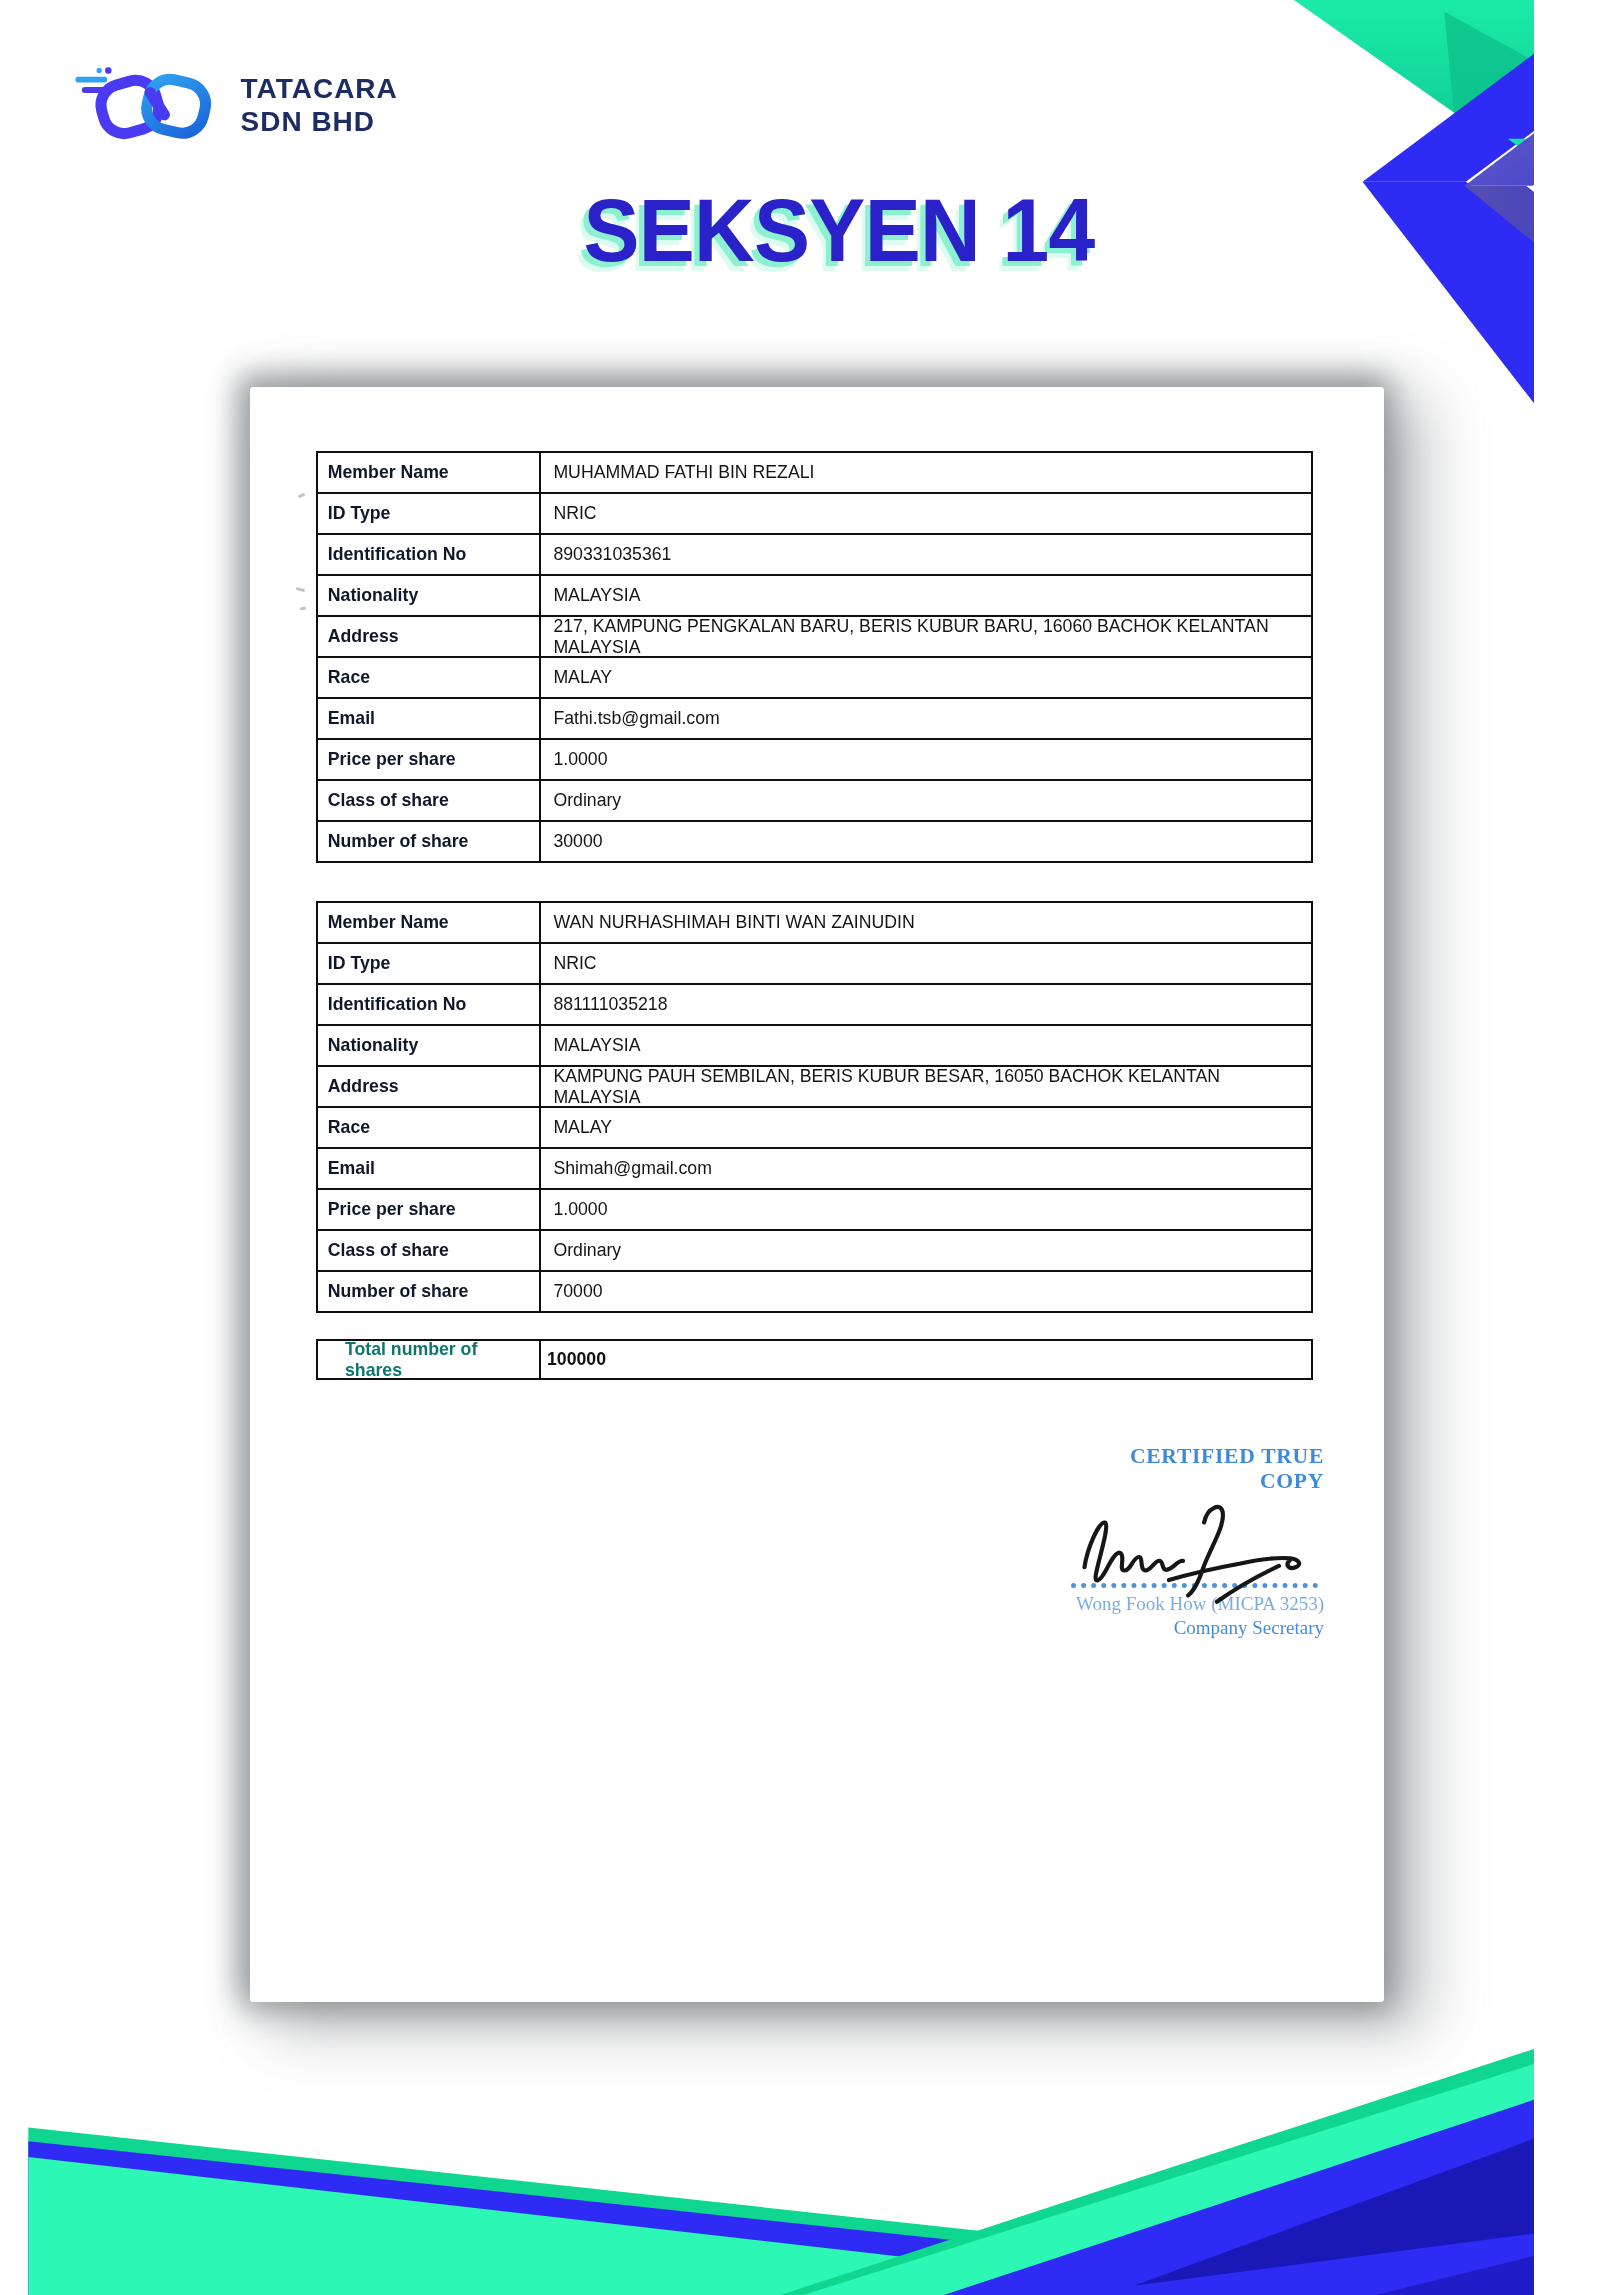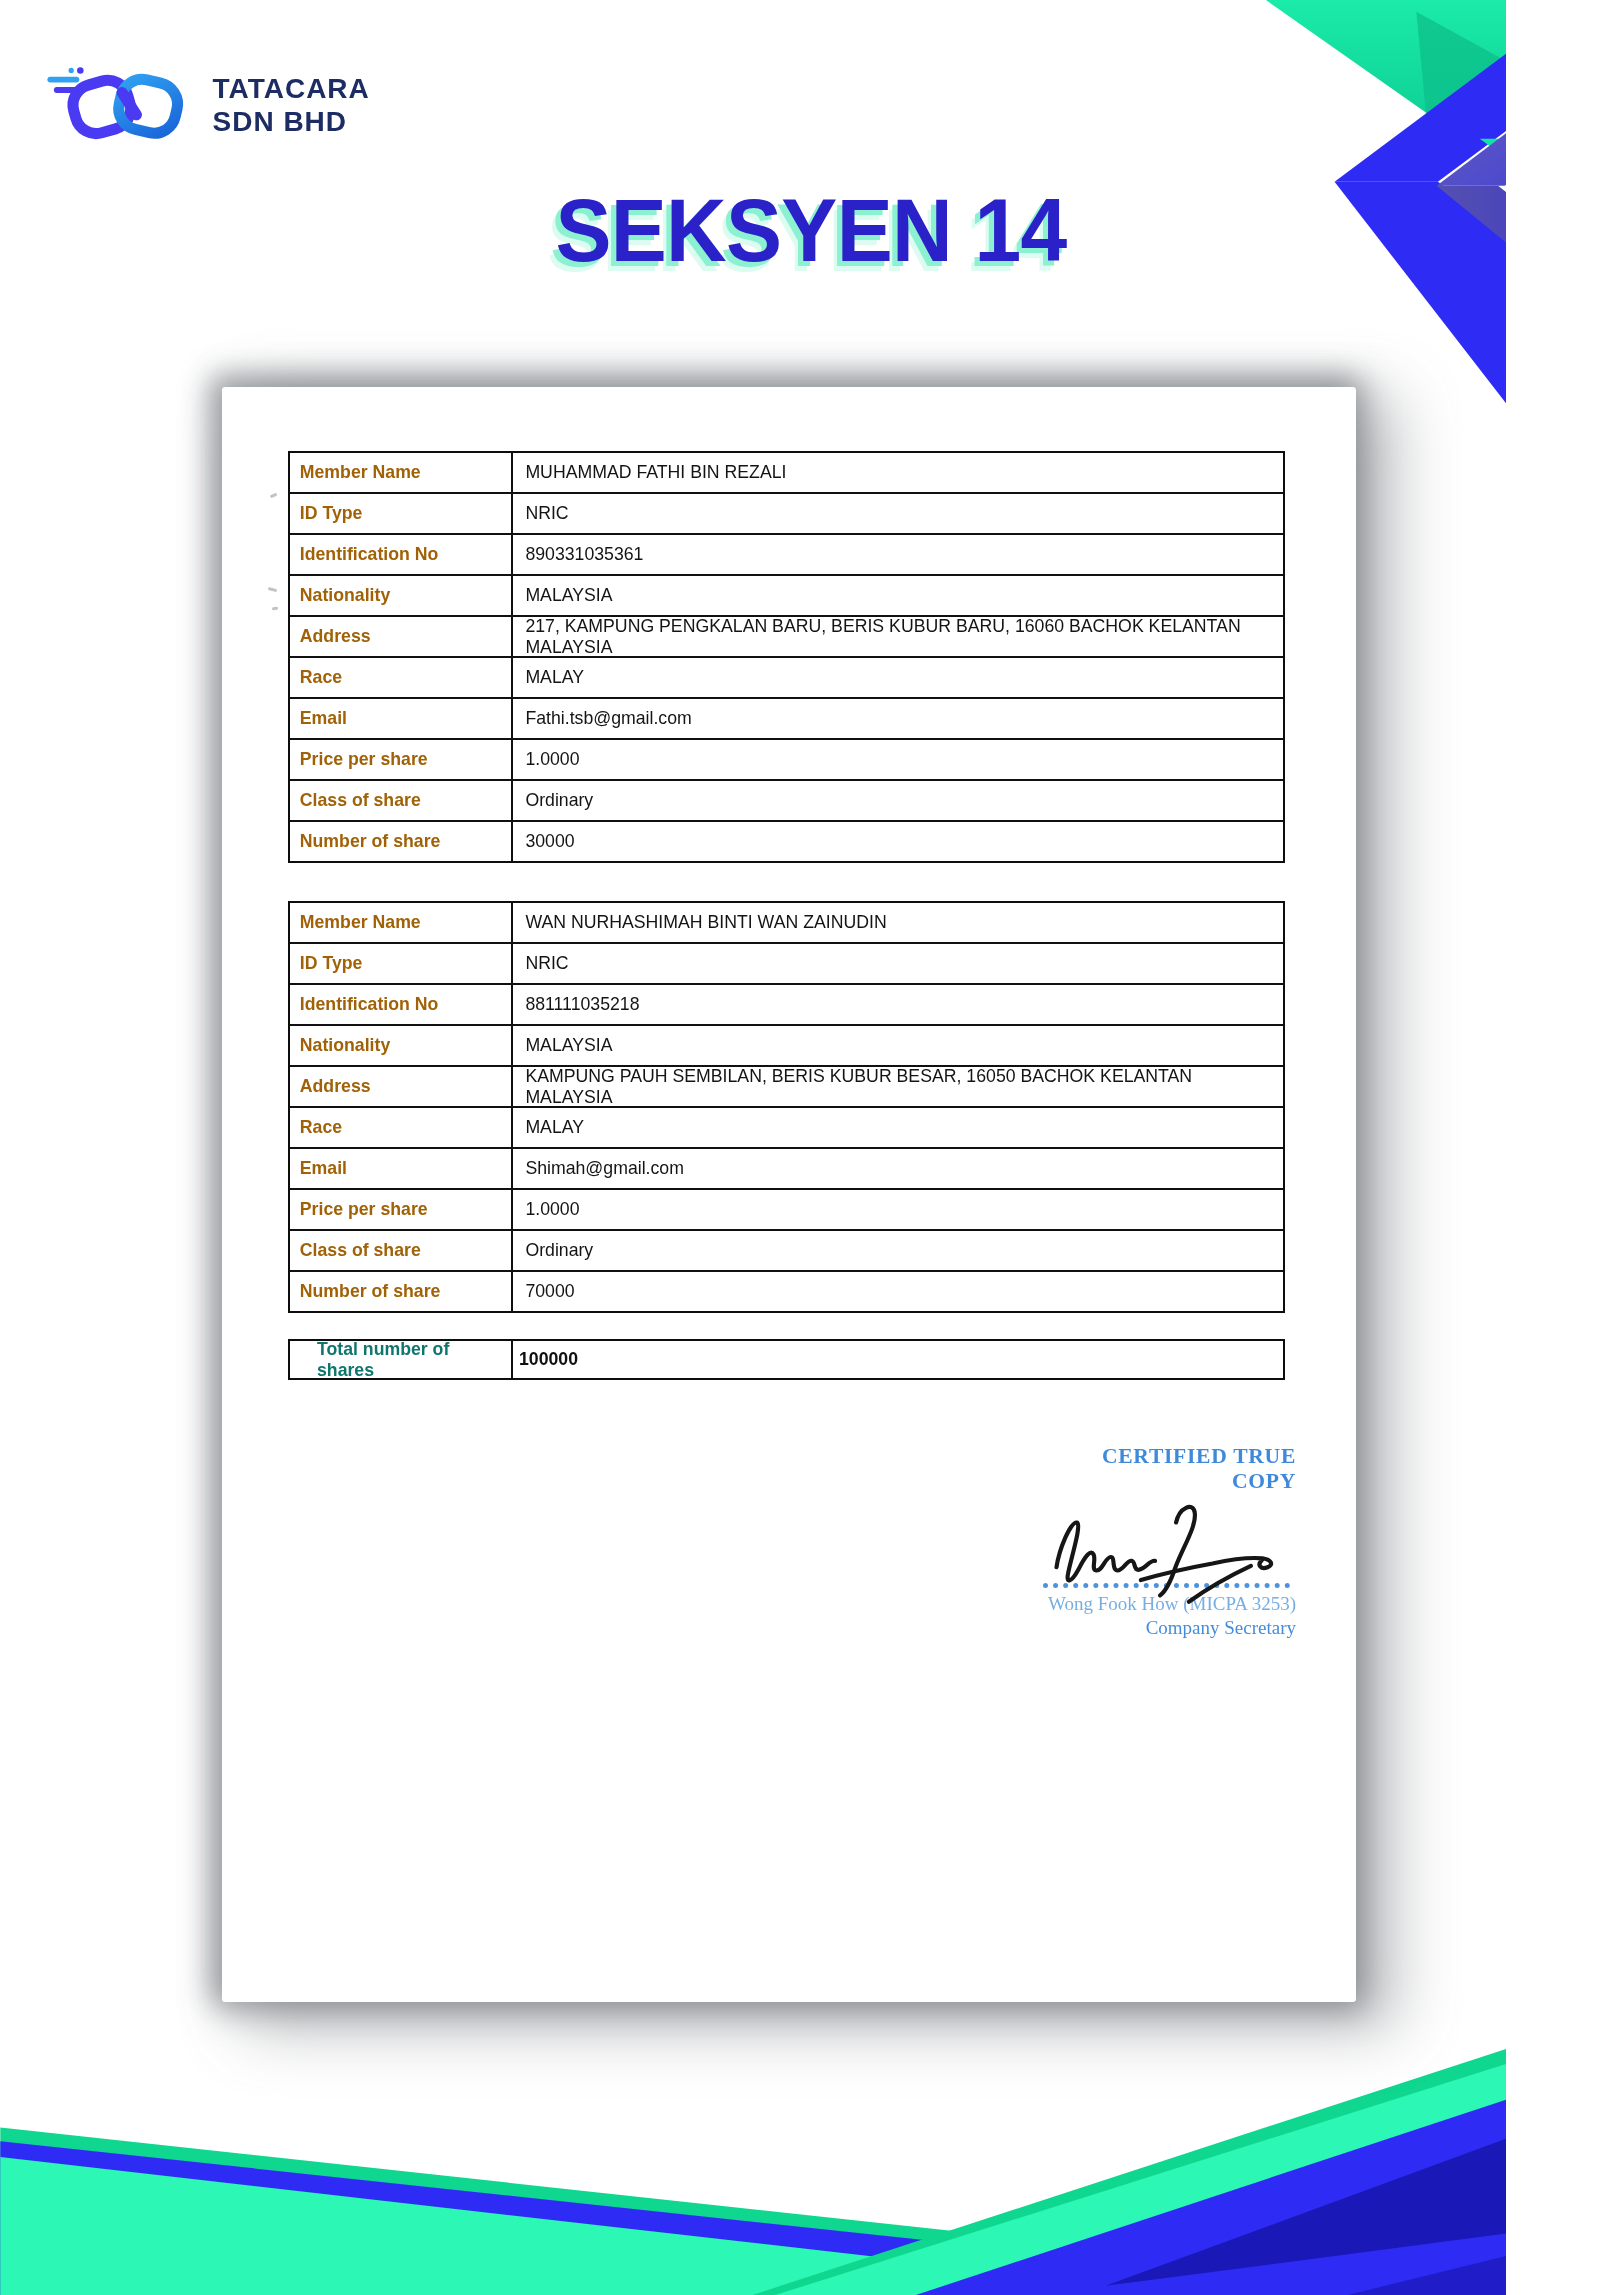--- a/index.html
+++ b/index.html
@@ -1,17 +1,17 @@
 <!DOCTYPE html>
 <html style="--green: #14E3A2; --green_light: #2CF7B4; --green_mid: #0FD78F; --blue: #2E2BF5; --blue_dark: #1B18B8; --blue_dark2: #201CC8; --header_band: #4E5852; --stamp_blue: #2F80D8; --stamp_blue_light: #5FA0DC; --title_blue: #2A21C9; --title_shadow: #8BF1D0; --logo_indigo: #4A3BF2; --logo_blue: #1A63D8; --text_navy: #1D2D63;font-size:10.5px"><head>
 <meta charset="utf-8">
 <style>
   html,body{margin:0;padding:0;background:#fff;}
   .canvas{position:relative;width:1506px;height:2295px;overflow:hidden;background:#fff;
-          font-family:"Liberation Sans",sans-serif;}
+          font-family:"Liberation Sans",sans-serif;margin-left:28px;}
 
   
   .deco{position:absolute;inset:0;width:1622px;height:2295px;z-index:0;}
 
   
   .logo-wrap{position:absolute;left:46px;top:60px;display:flex;align-items:center;z-index:3;}
   .logo-icon{width:156px;height:90px;}
   .logo-text{margin-left:10.5px;color:var(--text_navy);font-weight:600;font-size:28px;
              line-height:33px;letter-spacing:1px;}
 
@@ -34,21 +34,21 @@
   .t-head{height:42px;display:flex;align-items:center;justify-content:center;
           color:#fff;font-weight:700;font-size:19px;letter-spacing:0.5px;
           background-color:var(--header_band);
           background-image:repeating-linear-gradient(45deg,rgba(255,255,255,.08) 0 1.3px,transparent 1.3px 3.3px),
                            repeating-linear-gradient(-45deg,rgba(0,0,0,.22) 0 0.7px,transparent 0.7px 2.6px),
                            repeating-linear-gradient(90deg,rgba(255,255,255,.05) 0 0.7px,transparent 0.7px 2px);
           border-bottom:2px solid #0d0d0d;text-shadow:0.7px 0.7px 0.7px #1a1a1a;}
   .t-row{display:flex;height:39px;border-bottom:2px solid #101010;}
   .t-row:last-child{border-bottom:none;}
   .t-label{width:223px;flex:0 0 223px;border-right:2px solid #101010;display:flex;align-items:center;
-           padding-left:9.8px;box-sizing:border-box;font-weight:700;font-size:17.7px;color:#a16207;}
+           padding-left:9.8px;box-sizing:border-box;font-weight:700;font-size:17.7px;color:#0f172a;}
   .t-value{flex:1;display:flex;align-items:center;padding-left:12.4px;font-size:17.7px;color:#141414;}
 
   .total-table{margin-top:26px;border:2px solid #0d0d0d;display:flex;height:37px;}
   .total-label{width:223px;flex:0 0 223px;border-right:2px solid #101010;display:flex;align-items:center;
                padding-left:27px;box-sizing:border-box;font-weight:700;font-size:17.7px;color:#0f766e;}
   .total-value{flex:1;display:flex;align-items:center;padding-left:6px;font-size:17.7px;
                font-weight:700;color:#101010;}
 
   
   .stamp{position:absolute;left:814px;top:1057px;width:260px;text-align:right;

